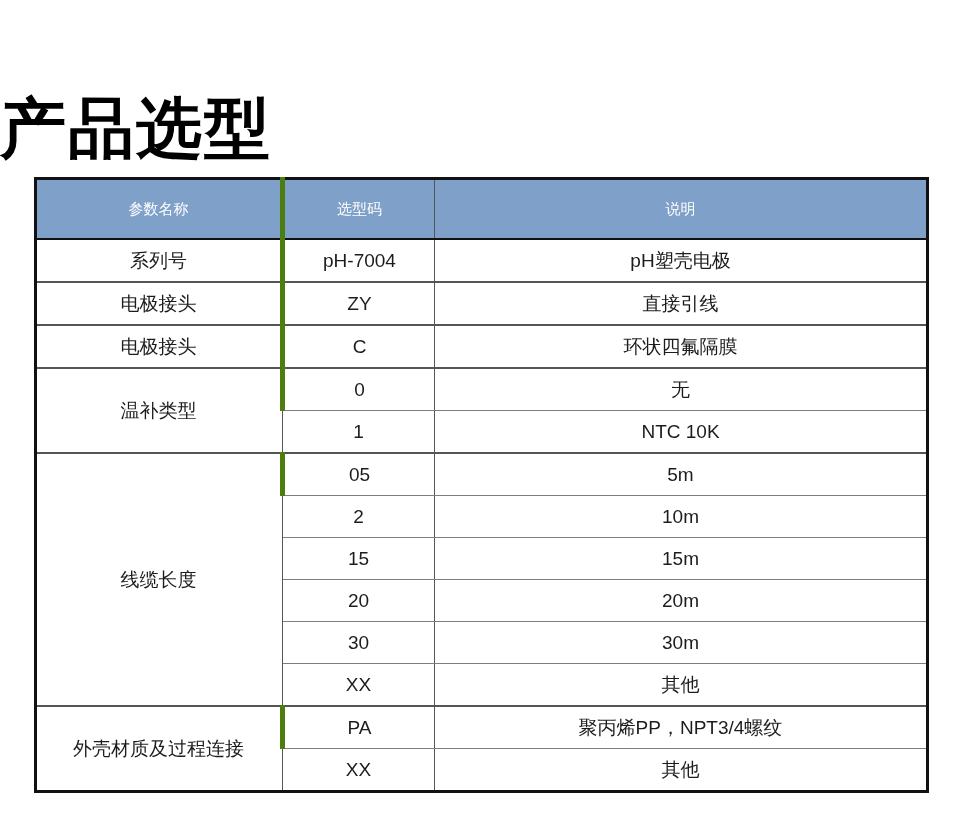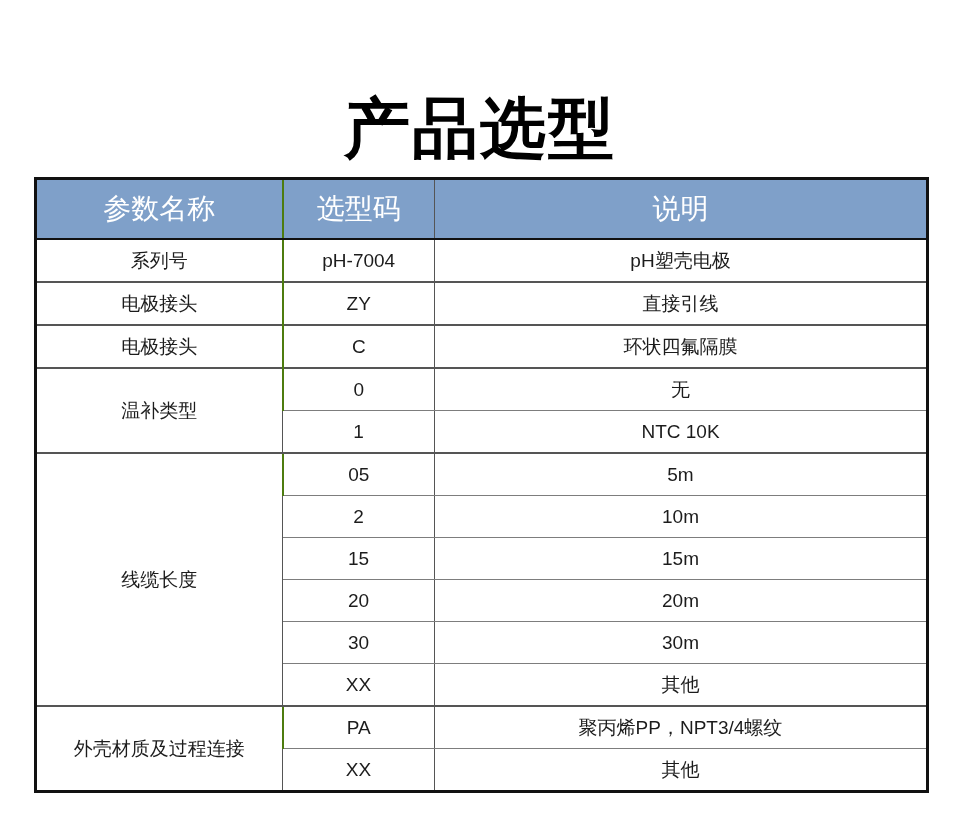--- a/index.html
+++ b/index.html
@@ -21,21 +21,20 @@
     height: 840px;
     box-sizing: border-box;
   }
 
   
   .page-title {
     position: absolute;
     left: 0;
     top: 44px;
     width: 960px;
-    text-align: center;
     font-size: 66px;
     line-height: 82px;
     font-weight: 700;
     letter-spacing: 2px;
     color: #000000;
     font-family: "DejaVu Sans", "Liberation Sans", sans-serif;
   }
 
   
   .table-wrap {
@@ -68,21 +67,21 @@
     color: #1c1c1c;
     font-weight: 400;
     padding: 0;
   }
 
   
   table.spec thead th {
     background: #7fa0c9;
     color: #ffffff;
     height: 58px;
-    font-size: 28px;
+    font-size: 15px;
     font-weight: 400;
     border-left: 1px solid #24425f;
     border-right: 1px solid #24425f;
     border-bottom: 2px solid #111111;
     border-top: none;
   }
   table.spec thead th:first-child { border-left: none; }
   table.spec thead th:last-child  { border-right: none; }
 
   
@@ -111,21 +110,21 @@
   }
 
   
   table.spec td.rowlabel {
     border-right: 1px solid #555555;
   }
 
   
   table.spec td.code,
   table.spec thead th.code {
-    border-left: 2px solid #4d7c0f;
+    border-left: 5px solid #4d7c0f;
     border-right: 1px solid #555555;
   }
 </style>
 </head>
 <body>
 
 <div class="page">
 
   <h1 class="page-title">产品选型</h1>
 

